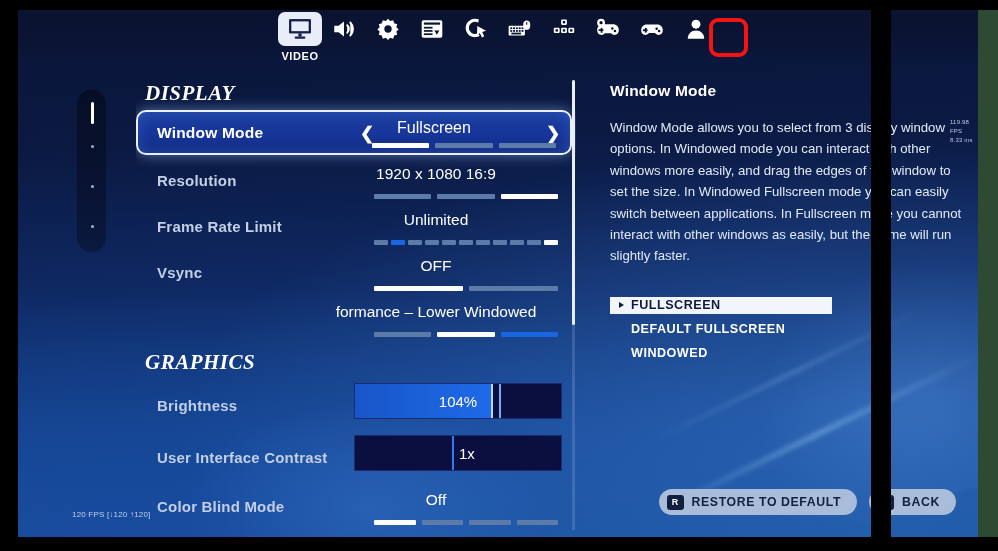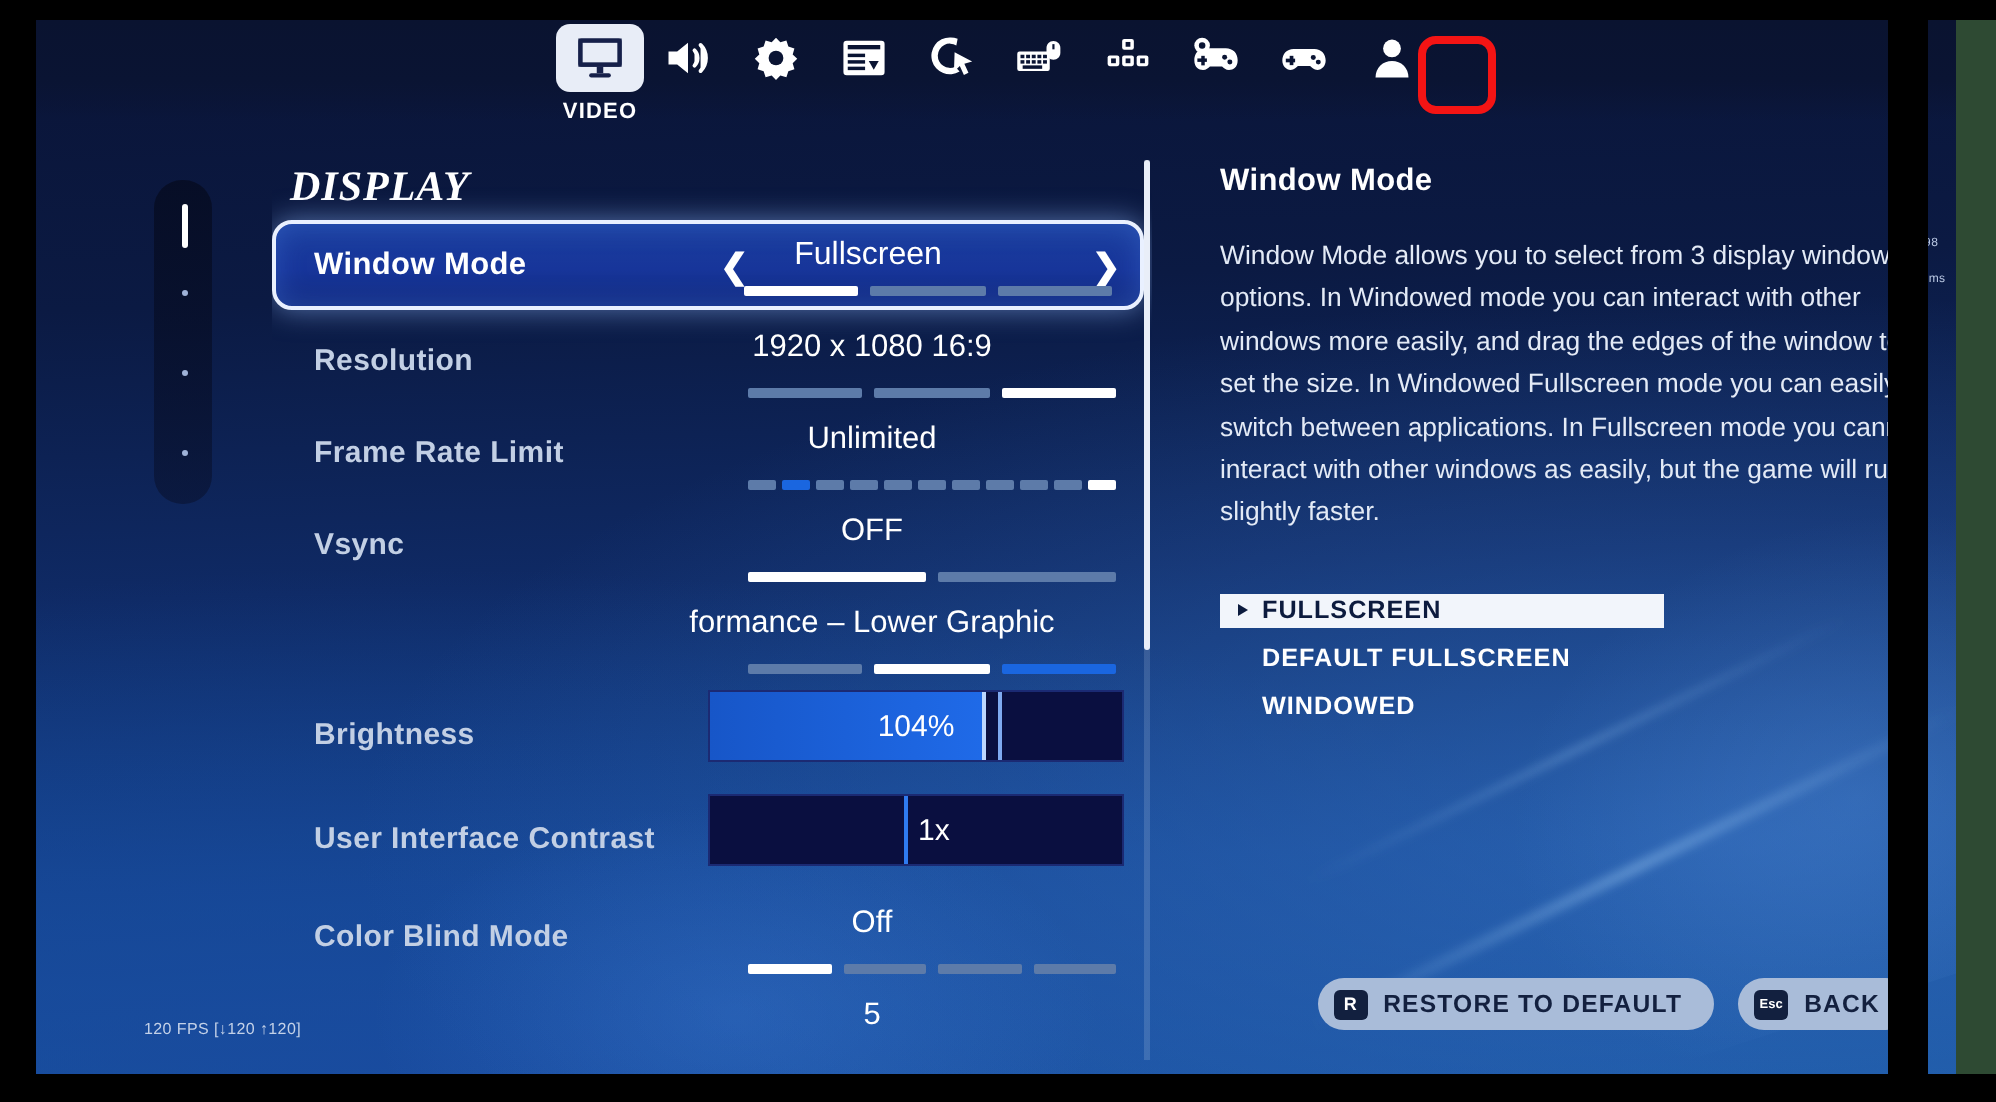--- a/index.html
+++ b/index.html
@@ -2,21 +2,21 @@
 <html><head>
 <meta charset="utf-8">
 <style>
   * { margin:0; padding:0; box-sizing:border-box; }
   html,body{
     width:998px; height:551px; overflow:hidden;
     background:#2e4a33;
     font-family:"Liberation Sans", sans-serif;
   }
   #root{
-    position:relative; width:964px; height:551px;
+    position:relative; width:891px; height:551px;
     background:#0b3a14;
   }
   
   .frame-top{position:absolute;left:0;top:0;width:998px;height:10px;background:#000;}
   .frame-bottom{position:absolute;left:0;bottom:0;width:998px;height:14px;background:#000;}
   .frame-left{position:absolute;left:0;top:0;width:18px;height:551px;background:#000;}
   .frame-right{position:absolute;right:0;top:0;width:20px;height:551px;background:#000;}
 
   .screen{
     position:absolute; left:18px; top:10px; width:960px; height:527px;
@@ -306,28 +306,29 @@
       <div class="row">
         <span class="lbl">Vsync</span>
         <span class="val">OFF</span>
         <span class="segs">
           <i class="on"></i>
             <i></i>
         </span>
       </div>
 
       <div class="row">
-        <span class="val">formance – Lower Graphic</span>
+        <span class="val">formance – Lower Windowed</span>
         <span class="segs">
           <i></i>
             <i class="on"></i>
             <i class="hl"></i>
         </span>
       </div>
 
+      <div class="sec-title">GRAPHICS</div>
 
       <div class="row" style="height:52px">
         <span class="lbl">Brightness</span>
         <span class="sliderbox">
           <i class="fill" style="width:66%"></i>
           <i class="knob" style="left:66%"></i>
           <i class="knob2" style="left:70%"></i>
           <span class="txt">104%</span>
         </span>
       </div>

